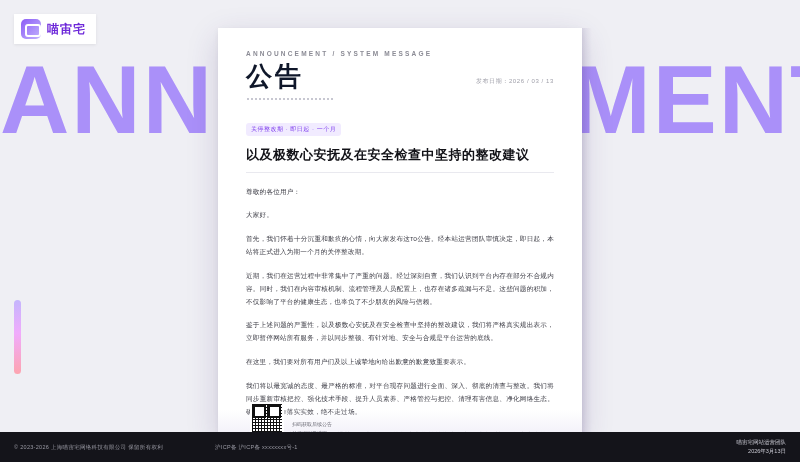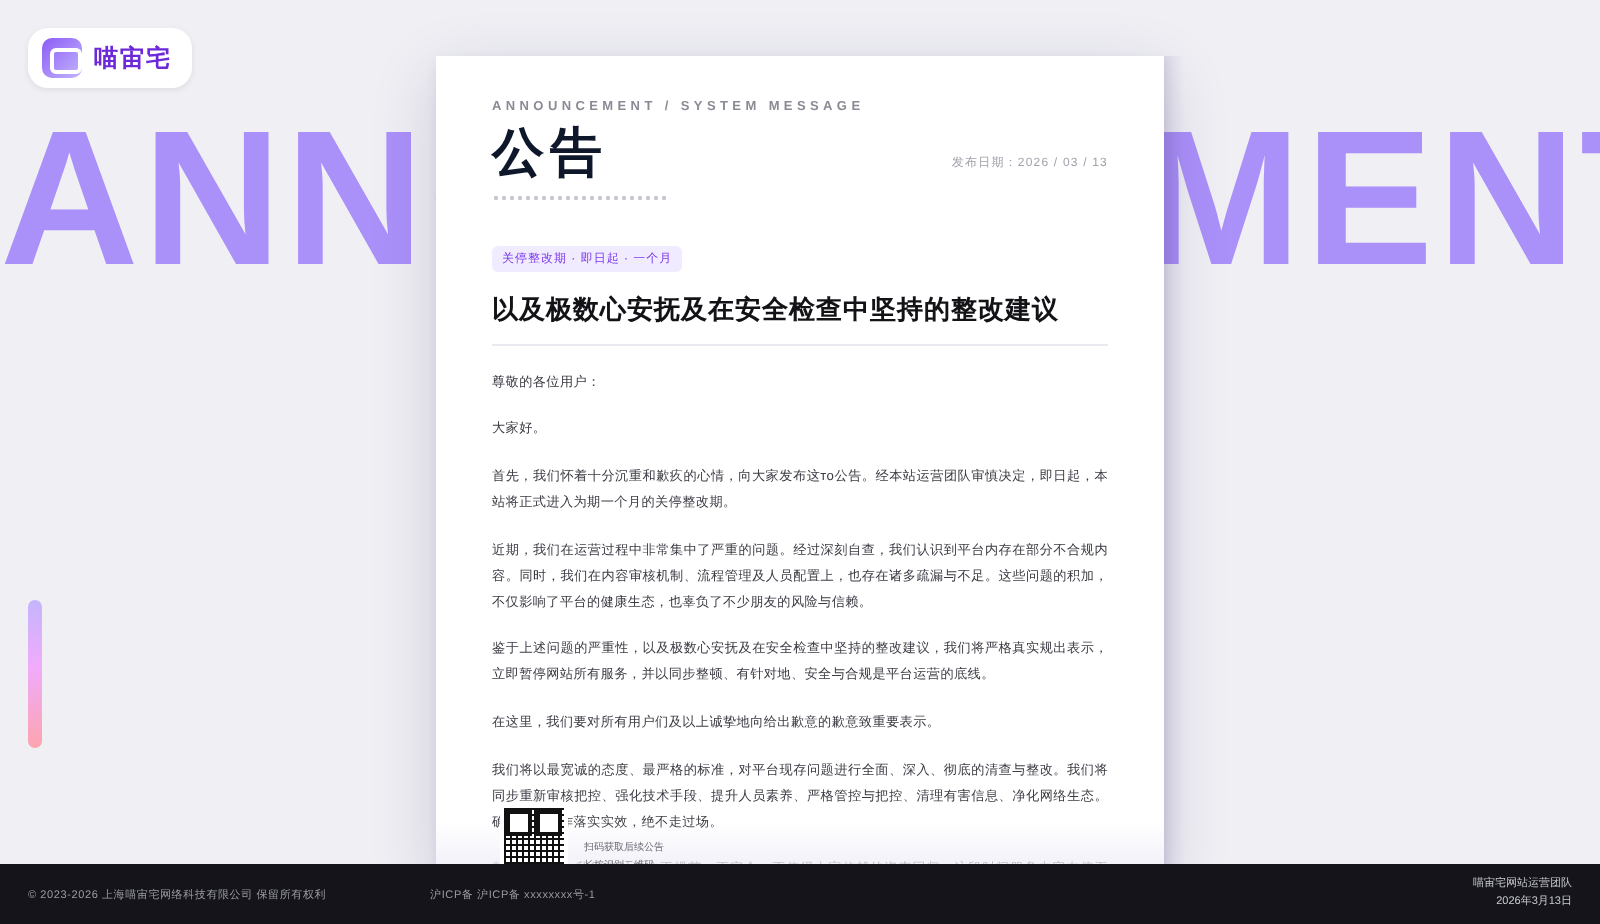--- a/index.html
+++ b/index.html
@@ -33,21 +33,21 @@
   }
 
   
   .logo {
     position: absolute;
     top: 14px; left: 14px;
     display: flex;
     align-items: center;
     gap: 6px;
     background: #ffffff;
-    border-radius: 10px;
+    border-radius: 0;
     padding: 5px 10px 5px 7px;
     box-shadow: 0 1px 3px rgba(0,0,0,.08);
     z-index: 6;
   }
   .logo-mark {
     width: 20px; height: 20px;
     border-radius: 5px;
     background: linear-gradient(135deg,#8b5cf6,#c4b5fd);
     position: relative;
   }

